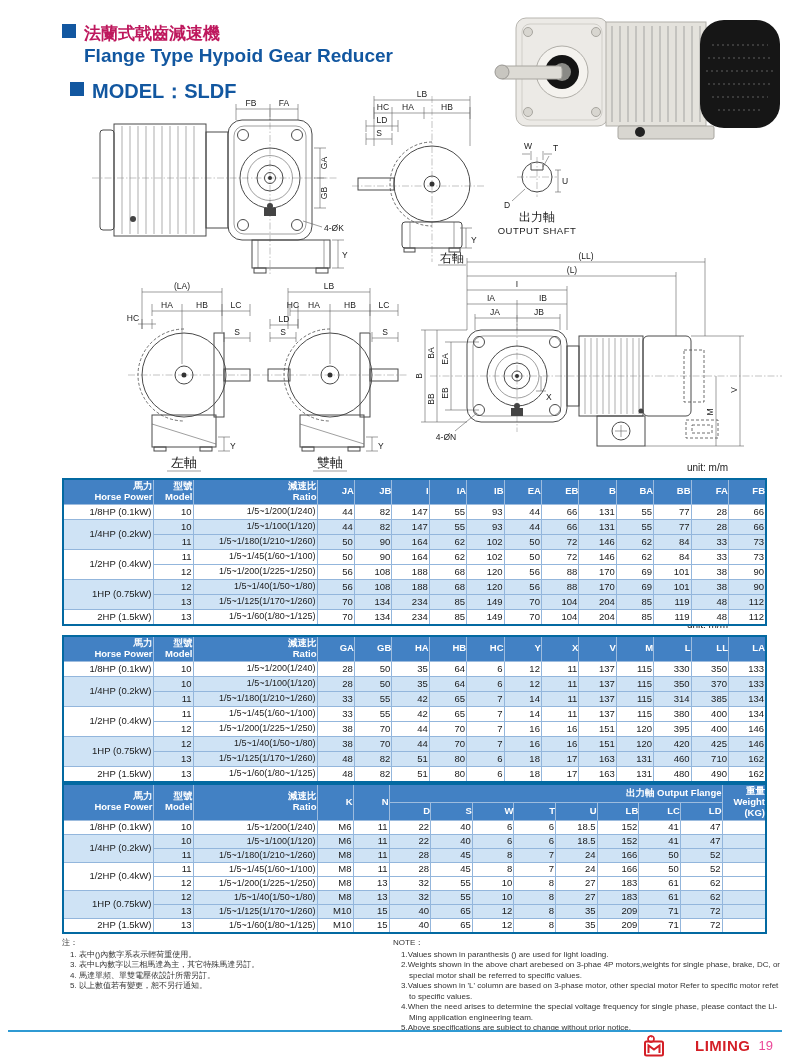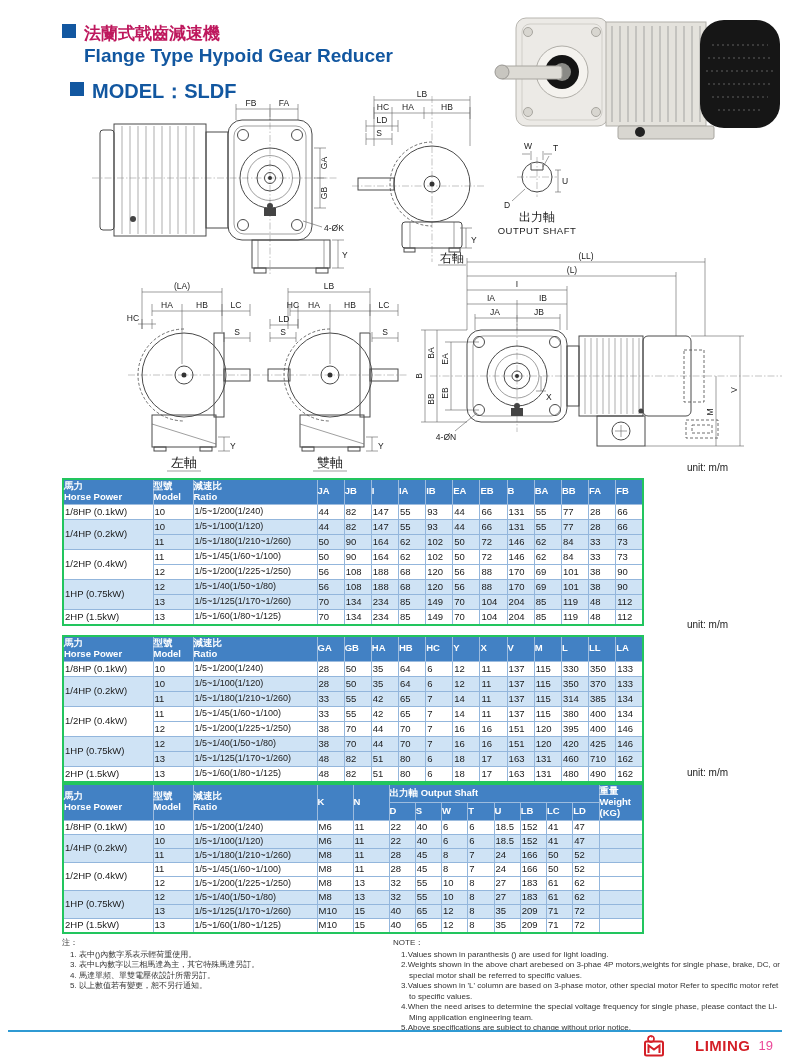--- a/index.html
+++ b/index.html
@@ -20,22 +20,22 @@
   .fin{stroke:#8a8a8a;fill:none;stroke-width:.7;}
   .cl{stroke:#9a9a9a;stroke-dasharray:7 2 1.5 2;stroke-width:.6;fill:none;}
   .dash{stroke:#4a4a4a;fill:none;stroke-width:.8;stroke-dasharray:3 2;}
   svg text{font-family:"Liberation Sans","DejaVu Sans",sans-serif;font-size:8.5px;fill:#1a1a1a;}
   svg text.cap{font-size:13px;}
   svg text.cap2{font-size:12px;}
   svg text.capen{font-size:9.5px;letter-spacing:.5px;}
   
   .unit{position:absolute;right:62px;font-size:10px;color:#222;}
   
-  table.dim-table{position:absolute;left:62px;width:582px;border-collapse:collapse;table-layout:fixed;
-        font-size:9.5px;text-align:left;border:2px solid #22c55e;}
+  table.dim-table{position:absolute;left:62px;width:705px;border-collapse:collapse;table-layout:fixed;
+        font-size:9.5px;text-align:right;border:2px solid #0369a1;}
   table.dim-table th{background:#4281c4;color:#fff;font-weight:bold;border:1px solid #9dbcde;
         white-space:pre-line;padding:1px 0;font-size:9.5px;line-height:1.15;}
   table.dim-table td{border:1px solid #93b6dc;height:14px;padding:0 1px;line-height:1.05;background:#fff;}
   table.dim-table tr.shade td{background:#cfe3f5;}
   table.dim-table td.ratio{font-size:9px;}
   #t3 td{height:13px;}
   
   .notes{position:absolute;top:938px;font-size:8px;line-height:1.32;color:#333;}
   .notes .nt{margin-bottom:1px;}
   .notes div{padding-left:8px;text-indent:-8px;}
@@ -631,21 +631,21 @@
       <thead>
         <tr>
           <th rowspan="2">馬力
 Horse Power</th>
           <th rowspan="2">型號
 Model</th>
           <th rowspan="2">減速比
 Ratio</th>
           <th rowspan="2">K</th>
           <th rowspan="2">N</th>
-          <th colspan="8">出力軸 Output Shaft</th>
+          <th colspan="8">出力軸 Output Flange</th>
           <th rowspan="2">重量
 Weight
 (KG)</th>
         </tr>
         <tr>
           <th>D</th>
           <th>S</th>
           <th>W</th>
           <th>T</th>
           <th>U</th>

